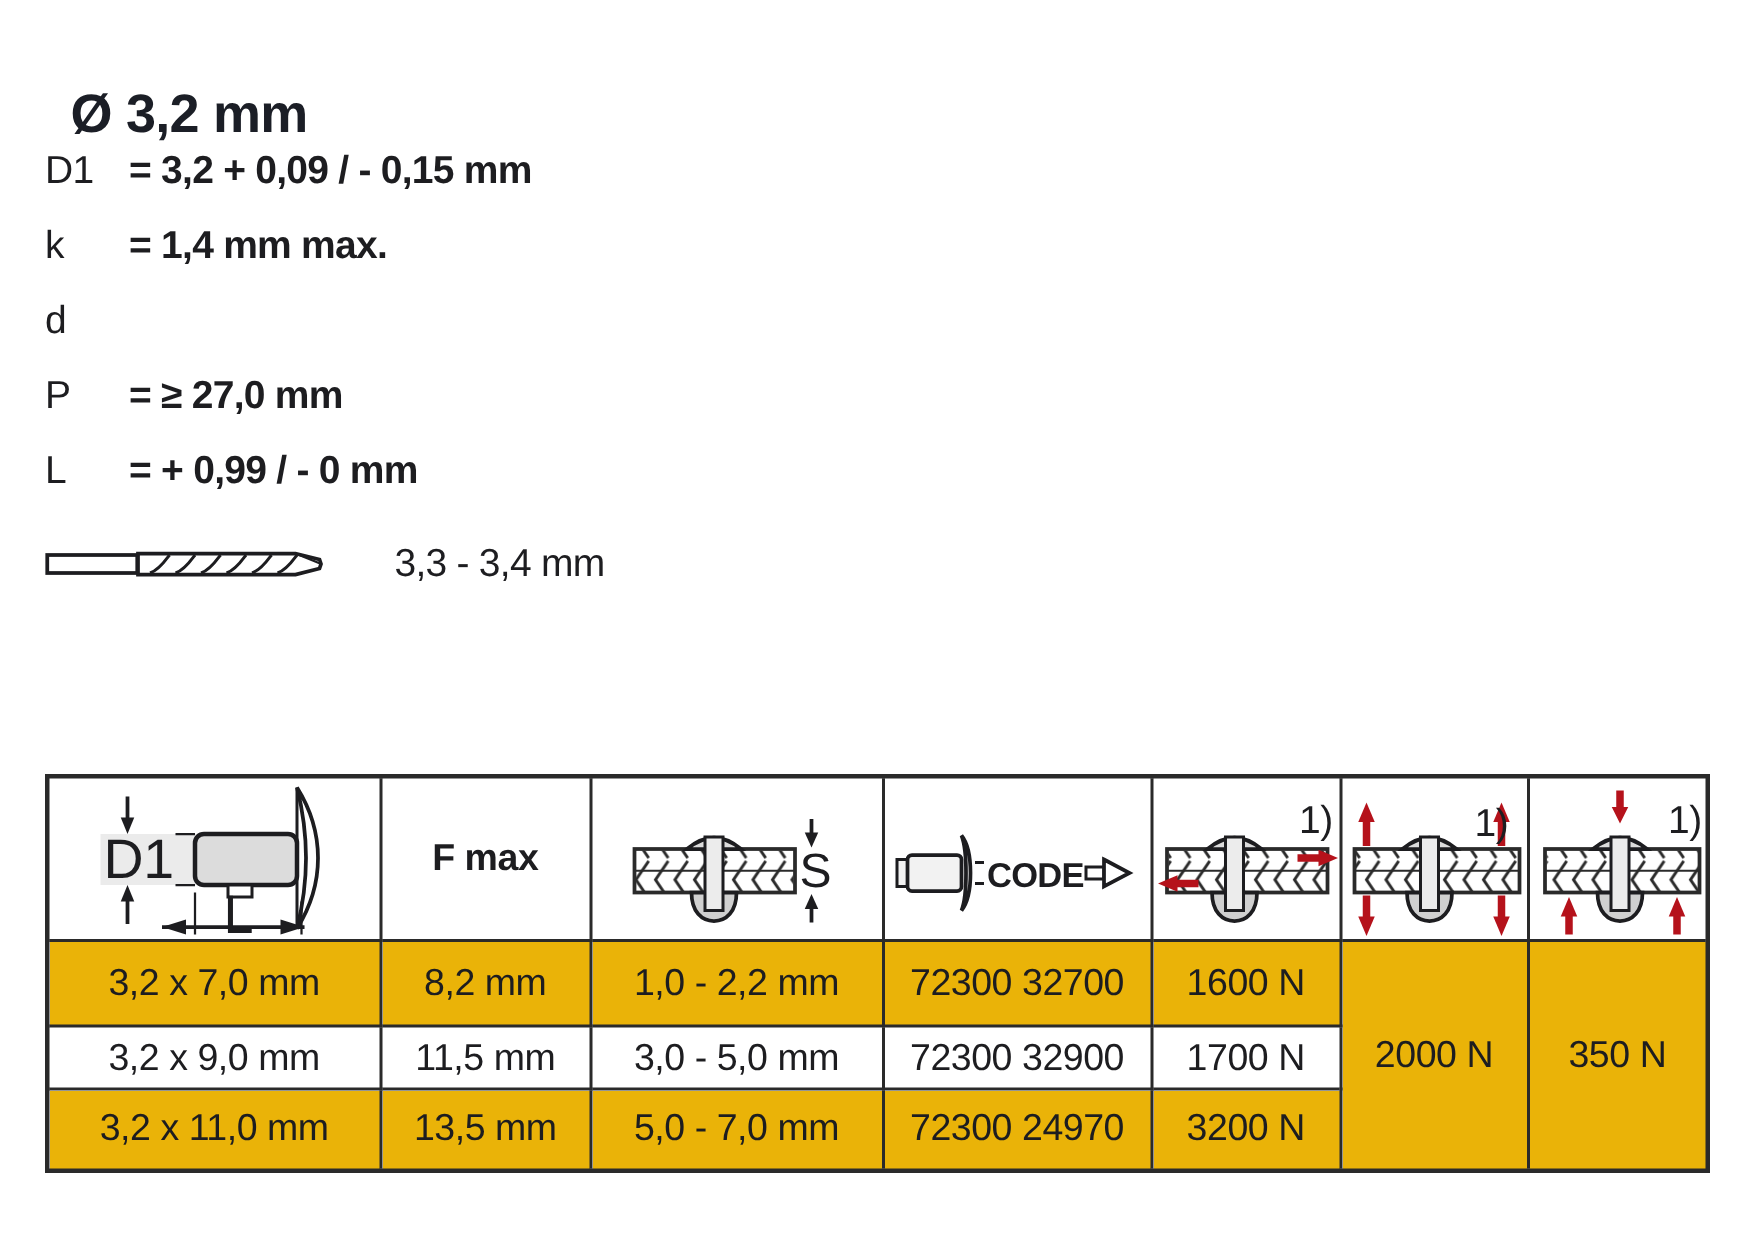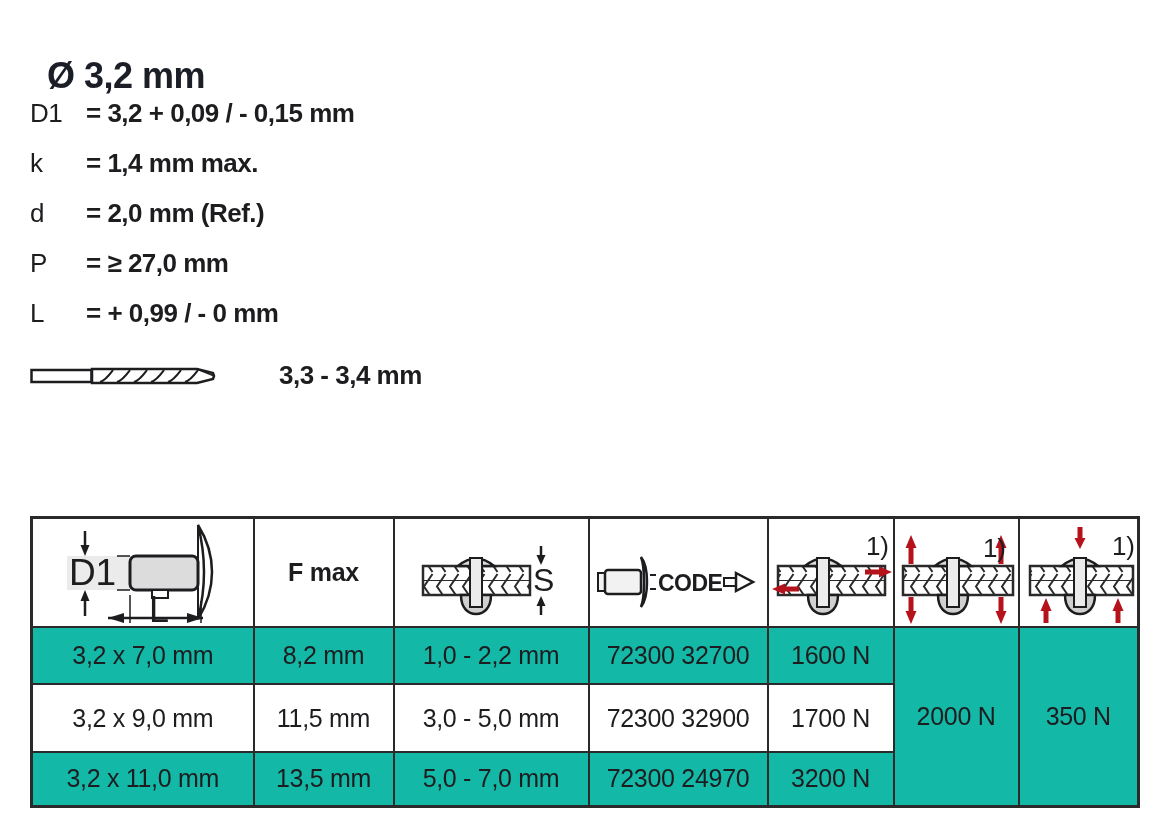--- a/index.html
+++ b/index.html
@@ -9,33 +9,33 @@
   }
   .title{
     position:absolute;left:30px;top:38px;margin:17px;
     font-size:36px;font-weight:bold;letter-spacing:-0.5px;color:#1b1e26;
   }
   .specs{position:absolute;left:30px;top:98px;}
   .spec-row{height:50px;display:flex;align-items:flex-start;}
   .spec-label{display:inline-block;width:56px;font-size:26px;letter-spacing:-0.5px;}
   .spec-value{font-size:26px;letter-spacing:-0.5px;white-space:pre;font-weight:bold;}
   .drill-row{margin-top:12px;display:flex;align-items:center;}
-  .drill-row .drill-size{font-size:26px;letter-spacing:-0.5px;margin-left:44px;font-weight:bold;}
+  .drill-row .drill-size{font-size:26px;letter-spacing:-0.5px;margin-left:28px;}
   table.spec-table{
     position:absolute;left:30px;top:516px;width:1107px;
     border-collapse:collapse;table-layout:fixed;
     border:3px solid #2a2a2a;
   }
   table.spec-table td{
     border:2px solid #2a2a2a;text-align:center;vertical-align:middle;
     font-size:25px;letter-spacing:-0.3px;padding:0;overflow:hidden;
   }
   tr.hdr td{background:#ffffff;}
   td.fmax{font-size:27px;font-weight:bold;letter-spacing:-0.5px;}
-  tr.blue td{background:#14b8a6;}
+  tr.blue td{background:#eab308;}
   tr.white td{background:#ffffff;}
   td.merged{background:#d8e9f6;}
   svg text{font-family:"Liberation Sans","DejaVu Sans",sans-serif;fill:#1d1d20;}
   .diagram{display:block;margin:0 auto;}
 </style>
 </head>
 <body>
 
 <svg width="0" height="0" style="position:absolute" aria-hidden="true">
   <defs>
@@ -51,21 +51,20 @@
   <div class="spec-row">
     <span class="spec-label">D1</span>
     <span class="spec-value">= 3,2 + 0,09 / - 0,15 mm</span>
   </div>
   <div class="spec-row">
     <span class="spec-label">k</span>
     <span class="spec-value">= 1,4 mm max.</span>
   </div>
   <div class="spec-row">
     <span class="spec-label">d</span>
-    <span class="spec-value">= 2,0 mm (Ref.)</span>
   </div>
   <div class="spec-row">
     <span class="spec-label">P</span>
     <span class="spec-value">= ≥ 27,0 mm</span>
   </div>
   <div class="spec-row">
     <span class="spec-label">L</span>
     <span class="spec-value">= + 0,99 / - 0 mm</span>
   </div>
 
@@ -213,21 +212,21 @@
   <tr class="blue" style="height:57px">
     <td>3,2 x 7,0 mm</td>
     <td>8,2 mm</td>
     <td>1,0 - 2,2 mm</td>
     <td>72300 32700</td>
     <td>1600 N</td>
     <td class="merged" rowspan="3">2000 N</td>
     <td class="merged" rowspan="3">350 N</td>
   </tr>
 
-  <tr class="white" style="height:68px">
+  <tr class="white" style="height:42px">
     <td>3,2 x 9,0 mm</td>
     <td>11,5 mm</td>
     <td>3,0 - 5,0 mm</td>
     <td>72300 32900</td>
     <td>1700 N</td>
   </tr>
 
   <tr class="blue" style="height:54px">
     <td>3,2 x 11,0 mm</td>
     <td>13,5 mm</td>

